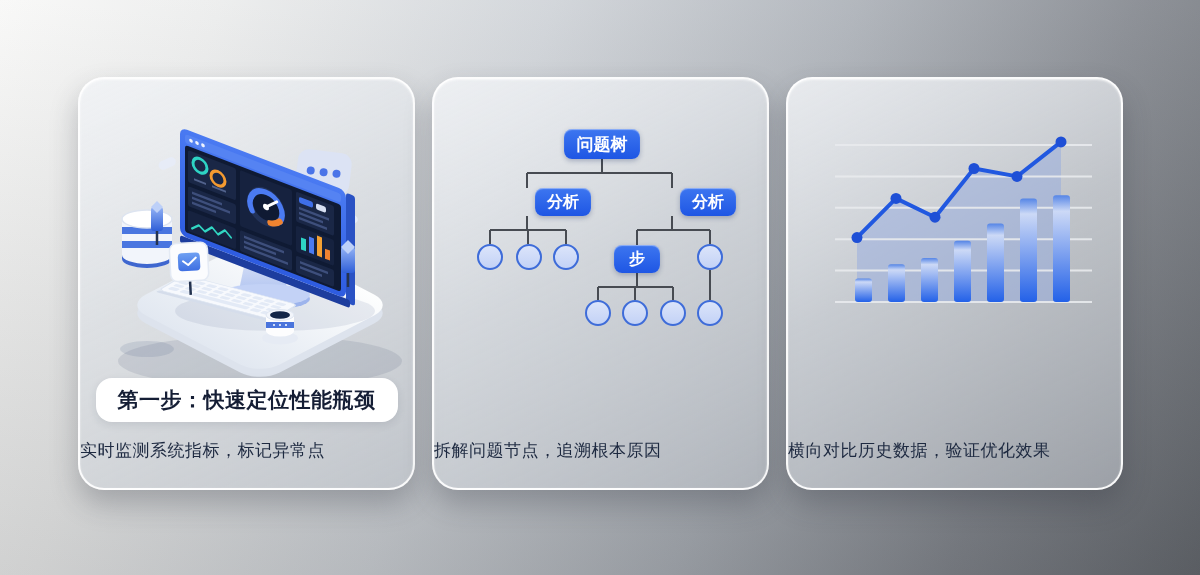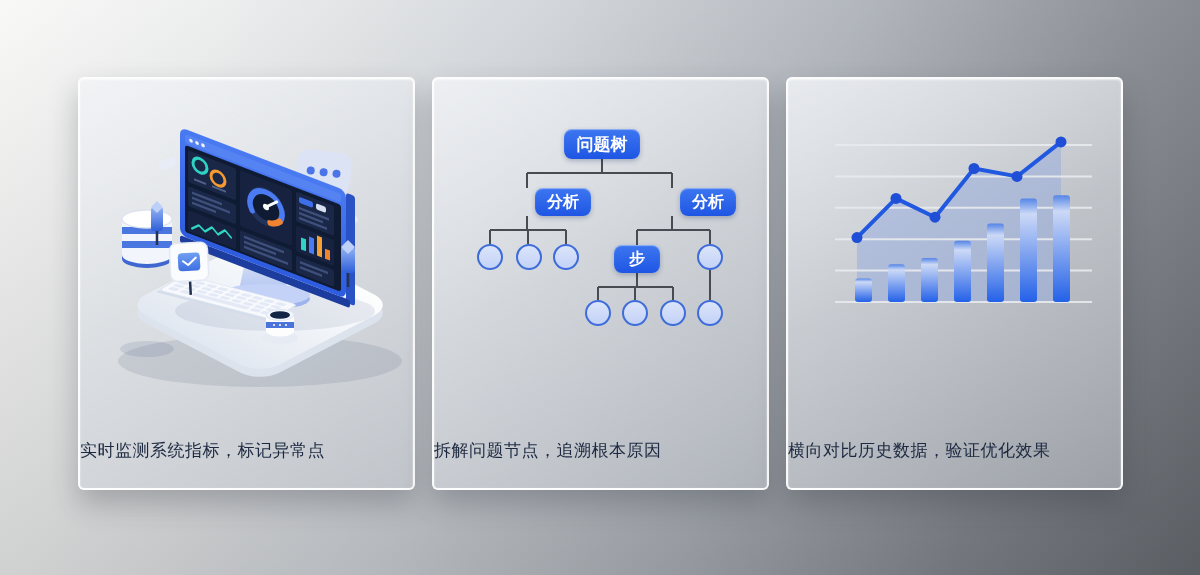--- a/index.html
+++ b/index.html
@@ -5,21 +5,21 @@
   html,body{margin:0;padding:0;}
   body{
     width:1200px;height:575px;overflow:hidden;
     font-family:"Liberation Sans","DejaVu Sans",sans-serif;
     background:
       linear-gradient(180deg, rgba(255,255,255,0.10) 0%, rgba(0,0,0,0.12) 100%),
       linear-gradient(108deg,#f8f8f7 0%,#ebecec 16%,#ced2d7 40%,#aaafb6 62%,#82868d 82%,#666a70 100%);
   }
   .stage{position:relative;width:1200px;height:575px;}
   .card{
-    position:absolute;top:77px;width:337px;height:413px;border-radius:6px;
+    position:absolute;top:77px;width:337px;height:413px;border-radius:26px;
     background:linear-gradient(155deg, rgba(241,243,246,0.85) 0%, rgba(221,225,230,0.68) 45%, rgba(198,203,210,0.55) 100%);
     border:2px solid rgba(255,255,255,0.92);
     box-shadow:0 14px 28px rgba(45,50,60,0.28), inset 0 1px 2px rgba(255,255,255,0.65);
     box-sizing:border-box;
   }
   .card1{left:78px;} .card2{left:432px;} .card3{left:786px;}
   .illus{position:absolute;left:0;top:10px;width:337px;height:300px;}
   .pill{
     position:absolute;top:299px;left:50%;transform:translateX(-50%);
     background:#ffffff;border-radius:16px;padding:8px 22px;white-space:nowrap;
@@ -227,20 +227,23 @@
           <ellipse cx="200" cy="226" rx="10" ry="3.8" fill="#122547"></ellipse>
         </g>
 
         <g>
           <line x1="268" y1="182" x2="268" y2="198" stroke="#24334f" stroke-width="2.5"></line>
           <rect x="261" y="158" width="14" height="26" rx="3" fill="url(#pillarGrad)"></rect>
           <polygon points="261,158 268,151 275,158 268,165" fill="#bdd0f8"></polygon>
         </g>
       </svg>
     </div>
+    <div class="pill">
+      <span>第一步：快速定位性能瓶颈</span>
+    </div>
     <div class="sub">实时监测系统指标，标记异常点</div>
   </section>
 
   <section class="card card2">
     <div class="illus" style="top:0;height:310px;">
       <svg class="layer" width="337" height="310" viewBox="0 0 337 310">
         <g stroke="#474b52" stroke-width="2" fill="none">
           <path d="M168 80 V94 M93 94 H238 M93 94 V109 M238 94 V109"></path>
           <path d="M93 137 V151 M56 151 H132 M56 151 V165 M94 151 V165 M132 151 V165"></path>
           <path d="M238 137 V151 M203 151 H276 M203 151 V166 M276 151 V165"></path>

